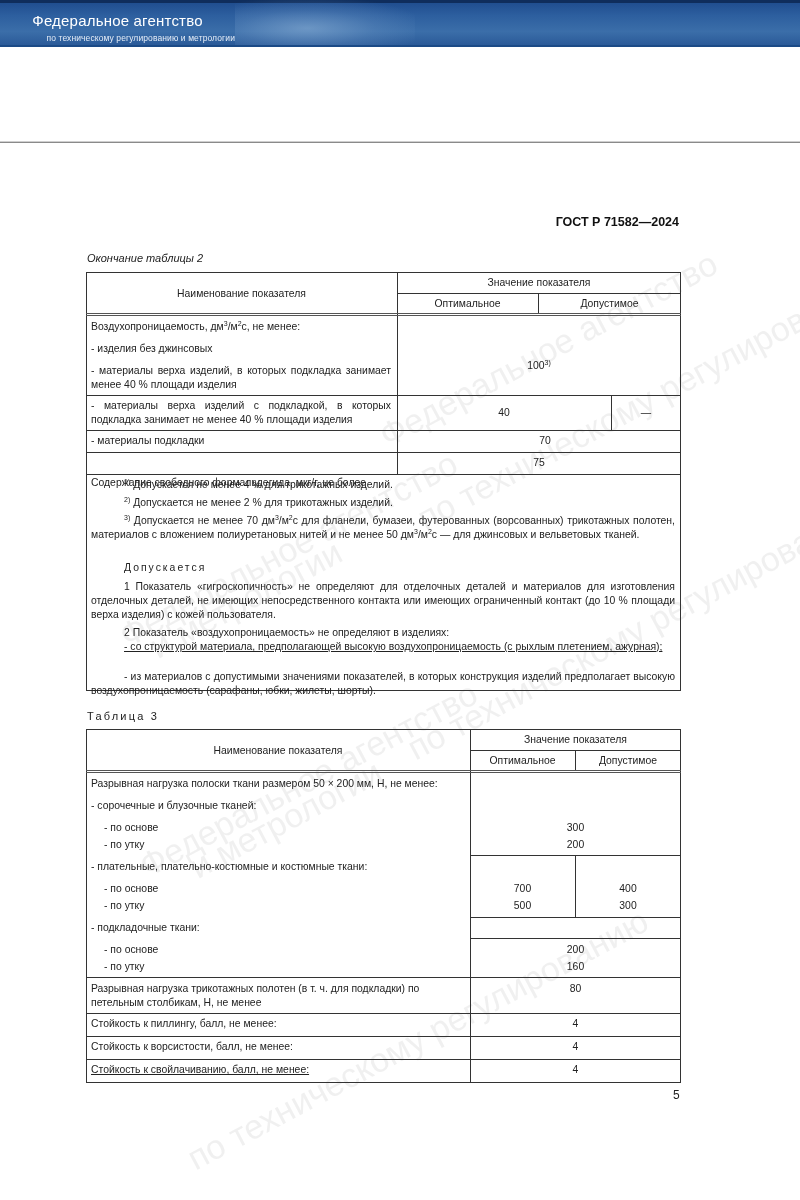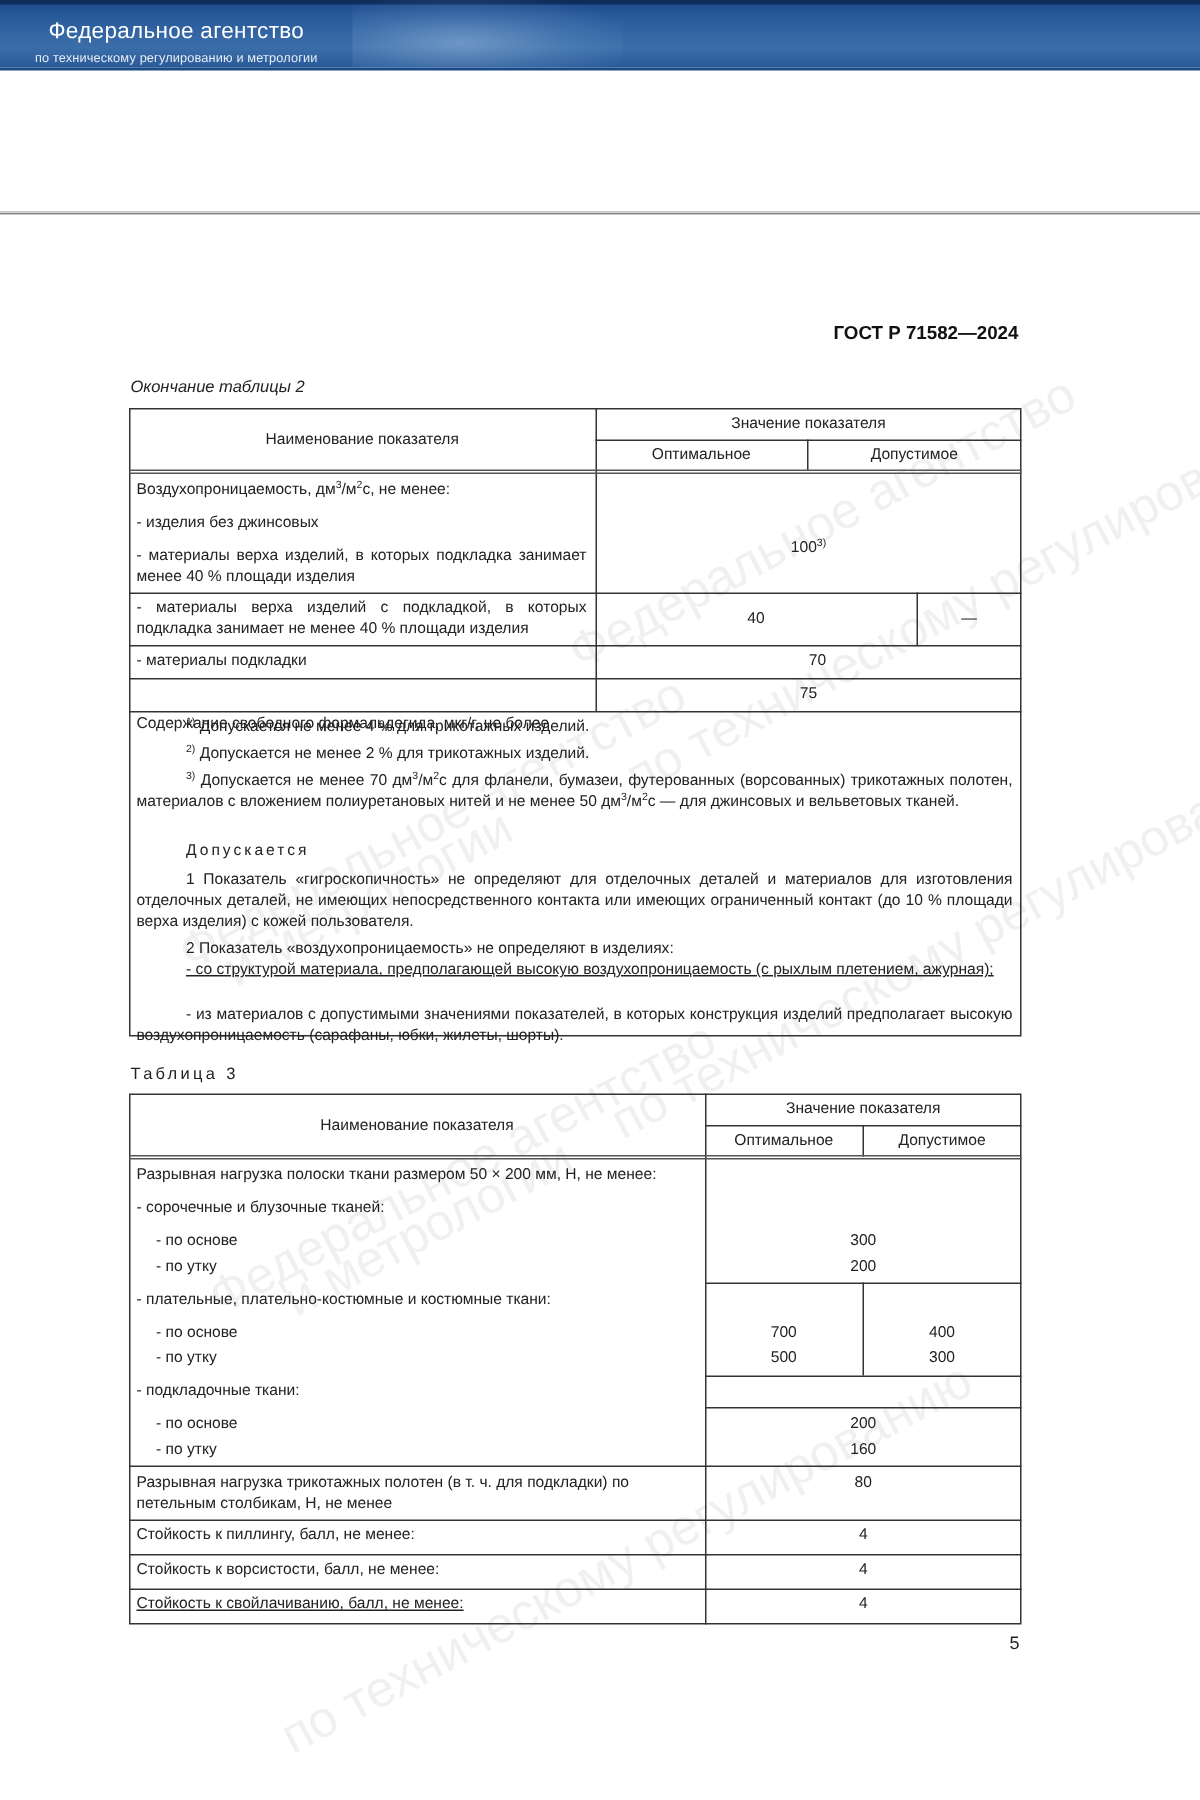--- a/index.html
+++ b/index.html
@@ -15,21 +15,21 @@
   .banner .sky {
     position: absolute; left: 235px; top: 0; width: 180px; height: 47px;
     background: radial-gradient(ellipse at 40% 60%, rgba(150,185,220,0.55) 0%, rgba(120,160,205,0.25) 45%, rgba(60,110,170,0) 80%);
   }
   .banner .topline { position: absolute; left: 0; top: 0; width: 800px; height: 3px; background: #0f2d5c; }
   .banner .t1 {
     position: absolute; left: 0; width: 235px; top: 12px; text-align: center;
     font-size: 15px; color: #ffffff; letter-spacing: 0.2px;
   }
   .banner .t2 {
-    position: absolute; left: 0; width: 235px; top: 33px; text-align: center;
+    position: absolute; left: 0; width: 235px; top: 33px; text-align: right;
     font-size: 8.5px; color: #e6eef8; letter-spacing: 0.1px;
   }
   .hr-line { position: absolute; left: 0; top: 141px; width: 800px; height: 2px; background: #8a8a8a; border-top: 1px solid #cfcfcf; }
 
   .gost { position: absolute; right: 121px; top: 215px; font-size: 12.5px; font-weight: bold; color: #111; }
   .caption-it { position: absolute; left: 87px; top: 252px; font-size: 11px; font-style: italic; color: #222; }
   .caption-sp { position: absolute; left: 87px; top: 710px; font-size: 11px; letter-spacing: 2.2px; color: #222; }
   .page-num { position: absolute; left: 673px; top: 1088px; font-size: 12px; color: #222; }
 
   .cell { position: absolute; font-size: 10.4px; line-height: 14px; color: #222; }

